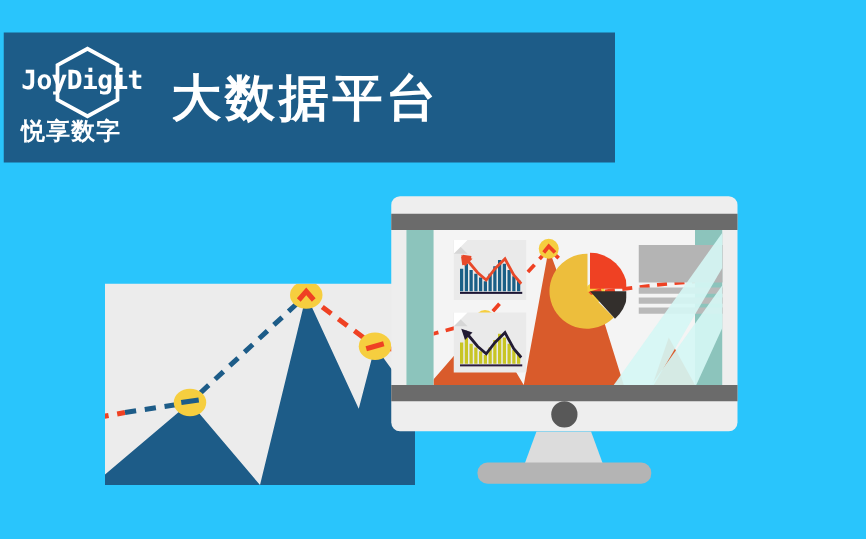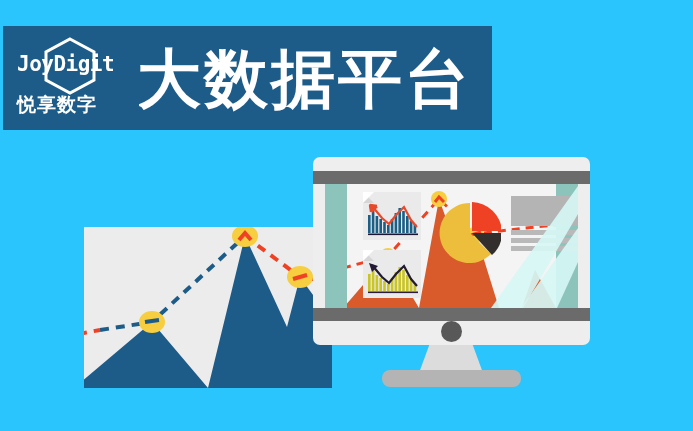--- a/index.html
+++ b/index.html
@@ -25,21 +25,21 @@
     font-family:"DejaVu Sans Mono","Liberation Mono",monospace;
     white-space:nowrap;
   }
   .logo-sub{
     position:absolute;left:0;top:58px;width:110px;text-align:left;
     color:#ffffff;font-size:19px;font-weight:700;letter-spacing:1px;
     white-space:nowrap;
   }
   .banner-title{
     position:absolute;left:134px;top:16px;
-    color:#ffffff;font-size:64px;font-weight:700;letter-spacing:3px;
+    color:#ffffff;font-size:40px;font-weight:700;letter-spacing:3px;
     line-height:74px;white-space:nowrap;
   }
 
   
   .left-panel{
     position:absolute;left:84px;top:227px;width:248px;height:161px;
     background:#ececec;overflow:hidden;
   }
   .left-panel svg{display:block;}
 

